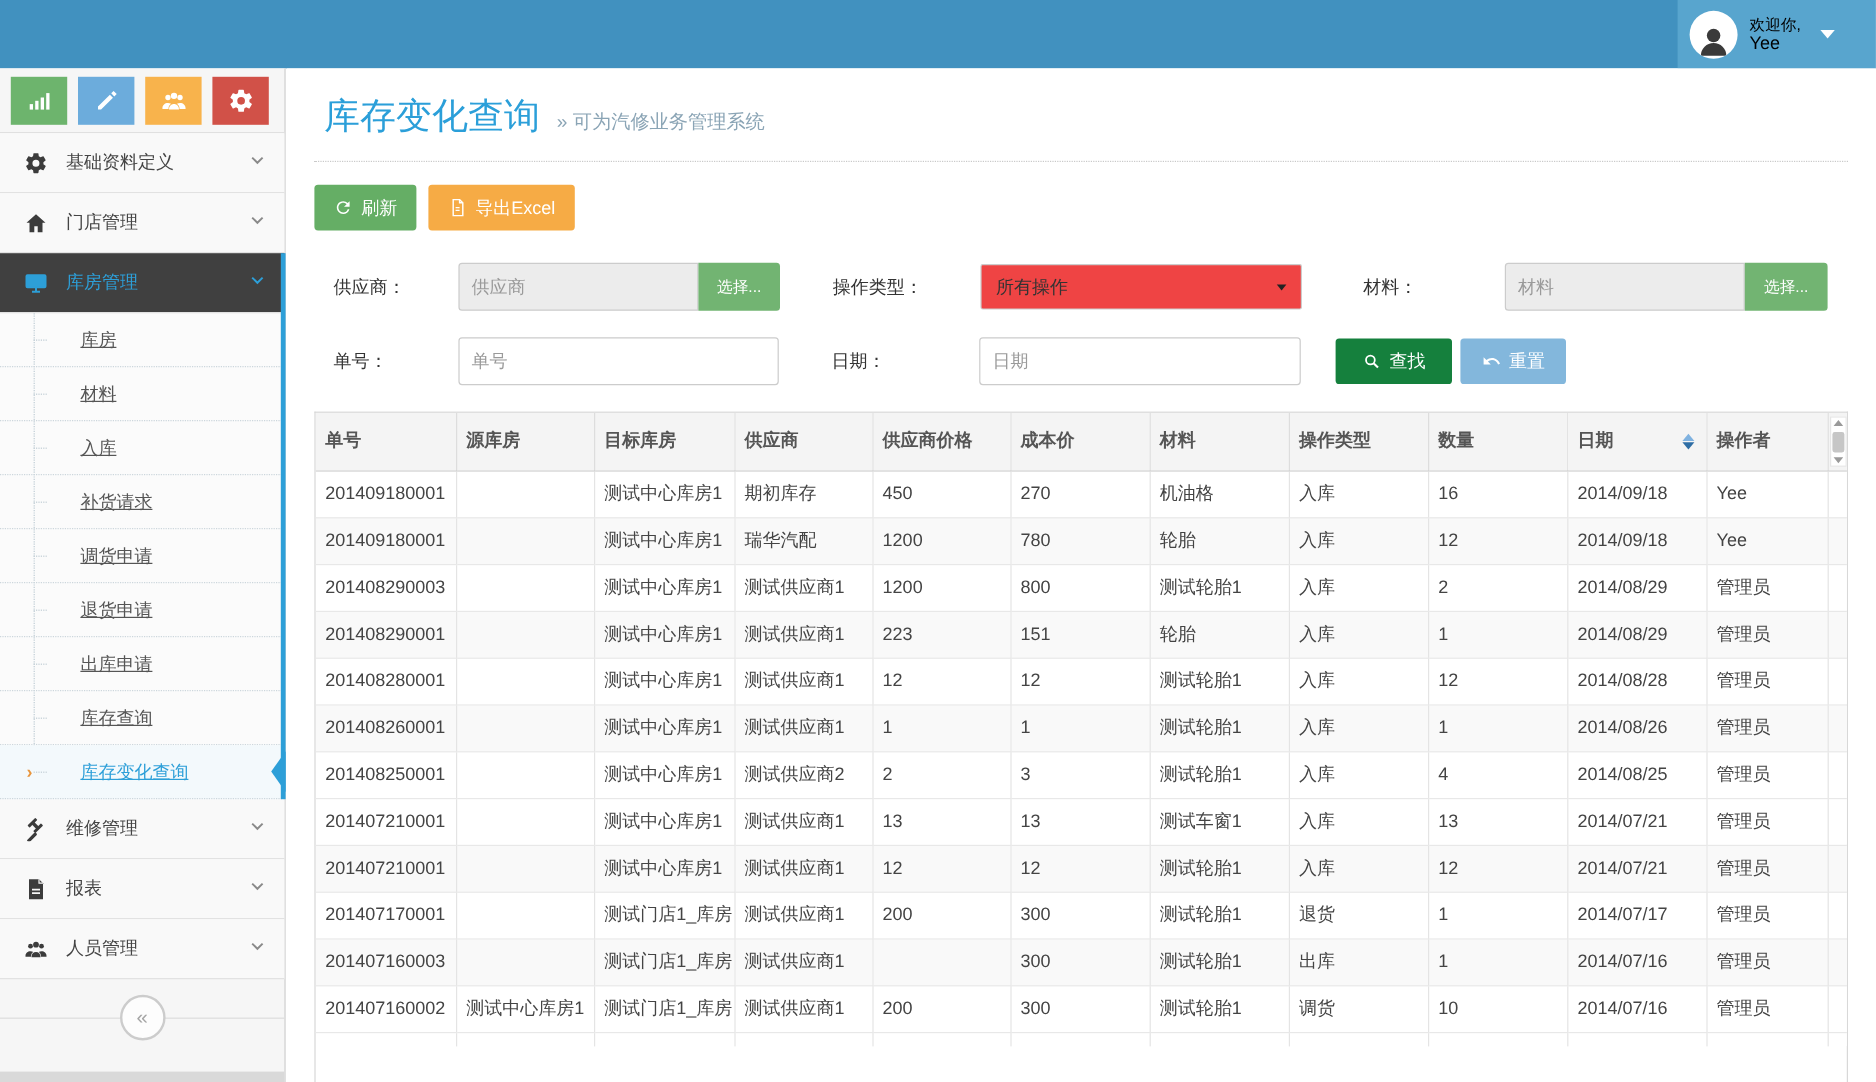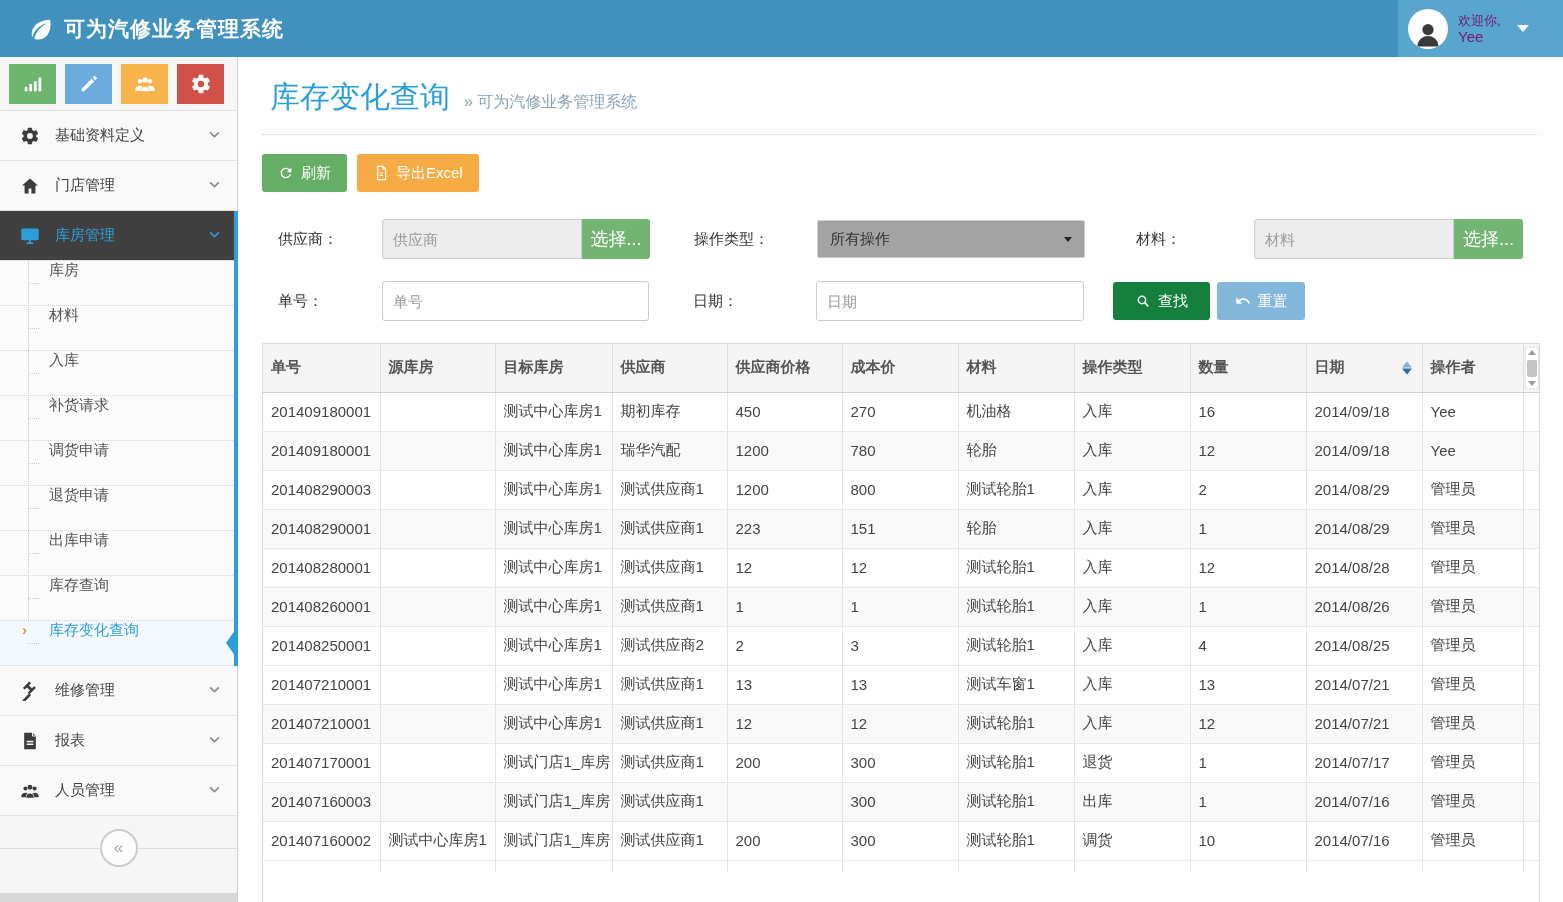--- a/index.html
+++ b/index.html
@@ -7,21 +7,21 @@
     font-family:"Liberation Sans","DejaVu Sans",sans-serif; }
 
   
   .topbar { position:absolute; top:0; left:0; width:1563px; height:57px; background:#4191bf; display:flex; align-items:center; }
   .brand { display:flex; align-items:center; gap:10px; padding-left:28px; color:#fff; }
   .brand svg { width:26px; height:26px; fill:#fff; }
   .brand-title { font-size:21px; font-weight:bold; letter-spacing:1px; }
   .userbox { position:absolute; right:0; top:0; height:57px; width:165px; background:#58a5ce; display:flex; align-items:center; gap:10px; padding-left:10px; cursor:pointer; }
   .avatar { width:40px; height:40px; border-radius:50%; background:#fff; display:flex; align-items:flex-end; justify-content:center; overflow:hidden; }
   .avatar svg { width:30px; height:30px; fill:#3a3a3a; }
-  .welcome { color:#701a75; font-size:13px; line-height:16px; }
+  .welcome { color:#000000; font-size:13px; line-height:16px; }
   .welcome .uname { font-size:15px; }
   .user-caret { width:0; height:0; border-left:6px solid transparent; border-right:6px solid transparent; border-top:7px solid #fff; margin-left:6px; }
 
   
   .sidebar { position:absolute; top:57px; left:0; bottom:0; width:238px; background:#f6f6f6; border-right:1px solid #cfcfcf; }
   .tiles { display:flex; gap:9px; padding:4px 0 0 9px; height:49px; align-items:center; }
   .tile { width:47px; height:40px; display:flex; align-items:center; justify-content:center; cursor:pointer; }
   .tile svg { width:22px; height:22px; fill:#fff; }
   .t1 { background:#6db46d; } .t2 { background:#6cacdc; } .t3 { background:#f8b34c; } .t4 { background:#d15148; }
   .menu { border-top:1px solid #e0e0e0; margin-top:4px; }
@@ -29,21 +29,21 @@
   .menu-item .mi-icon { width:20px; height:20px; margin-right:15px; color:#3c3c3c; flex:none; }
   .menu-item .mi-icon svg { width:20px; height:20px; fill:currentColor; }
   .menu-item .chev { margin-left:auto; color:#8a8a8a; }
   .menu-item .chev svg { width:13px; height:13px; fill:none; stroke:currentColor; stroke-width:3; }
   .section-active { position:relative; }
   .section-active::after { content:''; position:absolute; top:0; bottom:0; right:-1px; width:4px; background:#2d9fd8; }
   .section-active .menu-item { color:#2d9fd8; }
   .section-active .menu-item .mi-icon { color:#2d9fd8; }
   .submenu { position:relative; background:#fbfbfb; }
   .submenu::before { content:''; position:absolute; left:28px; top:0; bottom:6px; border-left:1px dotted #bfccd4; }
-  .subitem { position:relative; height:45px; display:flex; padding-left:49px; font-size:15px; color:#555; border-bottom:1px dotted #ccd6dc; cursor:pointer; }
+  .subitem { position:relative; height:45px; display:flex; align-items:center; padding-left:67px; font-size:15px; color:#555; border-bottom:1px dotted #ccd6dc; cursor:pointer;text-decoration:underline; }
   .subitem::before { content:''; position:absolute; left:28px; top:50%; width:11px; border-top:1px dotted #bfccd4; }
   .subitem.active { color:#2d9fd8; background:#f3f9fc; }
   .subitem.active::after { content:''; position:absolute; right:-1px; top:50%; transform:translateY(-50%); border-top:17px solid transparent; border-bottom:17px solid transparent; border-right:12px solid #2d9fd8; }
   .subarrow { position:absolute; left:22px; color:#e8953c; font-size:15px; font-weight:bold; }
   .collapse-row { position:relative; height:48px; margin-top:8px; }
   .collapse-row::before { content:''; position:absolute; left:0; right:0; top:50%; border-top:1px solid #ddd; }
   .collapse-btn { position:absolute; left:50%; top:50%; transform:translate(-50%,-50%); width:38px; height:38px; border-radius:50%; background:#fdfdfd; border:2px solid #ccc; color:#a5a5a5; font-size:17px; display:flex; align-items:center; justify-content:center; cursor:pointer; }
   .sidebar-strip { position:absolute; bottom:0; left:0; right:0; height:9px; background:#d9d9d9; }
 
   
@@ -61,22 +61,22 @@
   .frow { display:flex; align-items:center; }
   .frow1 { margin-top:27px; }
   .frow2 { margin-top:22px; }
   .f-label { width:120px; padding-left:16px; font-size:15px; color:#333; flex:none; }
   .f-label.mid { width:123px; padding-left:0; margin-left:44px; }
   .f-label.mid2 { width:118px; padding-left:0; margin-left:51px; }
   .igroup { display:flex; }
   .inp { height:40px; border:1px solid #ccc; border-radius:3px; font-size:15px; padding:0 10px; color:#333; font-family:inherit; }
   .inp::placeholder { color:#9a9a9a; }
   .inp.ro { background:#ececec; border-radius:3px 0 0 3px; }
-  .btn-pick { width:68px; height:40px; border:none; border-radius:0 3px 3px 0; background:#72b472; color:#fff; font-size:18px; cursor:pointer; font-family:inherit; }
-  .selectbox { width:268px; height:38px; border:1px solid #ccc; border-radius:2px; display:flex; align-items:center; padding:16px 12px; font-size:15px; color:#333; cursor:pointer; background:#a3a3a3;gap:16px; }
+  .btn-pick { width:68px; height:40px; border:none; border-radius:0 3px 3px 0; background:#72b472; color:#fff; font-size:13px; cursor:pointer; font-family:inherit; }
+  .selectbox { width:268px; height:38px; border:1px solid #ccc; border-radius:2px; display:flex; align-items:center; padding:16px 12px; font-size:15px; color:#333; cursor:pointer; background:#ef4444;gap:16px; }
   .sel-caret { margin-left:auto; width:0; height:0; border-left:4px solid transparent; border-right:4px solid transparent; border-top:5px solid #222; }
   .btn-search { margin-left:29px; width:97px; justify-content:center; background:#15803d; }
   .btn-reset { margin-left:7px; width:88px; justify-content:center; background:#83b7dc; }
 
   
   .grid-wrap { margin-top:22px; height:567px; overflow:hidden; border:1px solid #d8d8d8; border-bottom:none; }
   table.grid { width:100%; border-collapse:collapse; table-layout:fixed; }
   .grid th { height:48px; background:#f4f4f4; color:#555; font-size:15px; font-weight:bold; text-align:left; padding:0 8px; border-right:1px solid #ddd; border-bottom:1px solid #d0d0d0; white-space:nowrap; overflow:hidden; }
   .grid td { height:39px; font-size:15px; color:#444; padding:0 8px; border-right:1px solid #e4e4e4; border-bottom:1px solid #e8e8e8; white-space:nowrap; overflow:hidden; background:#fff; }
   .grid tr.alt td { background:#f9f9f9; }
@@ -89,26 +89,20 @@
   th.gutter { background:#f4f4f4; }
   .vscroll { position:absolute; top:3px; right:2px; width:14px; height:42px; background:#fff; border:1px solid #e6e6e6; display:flex; flex-direction:column; align-items:center; justify-content:space-between; padding:2px 0; }
   .va-up { width:0; height:0; border-left:4px solid transparent; border-right:4px solid transparent; border-bottom:5px solid #9a9a9a; }
   .va-down { width:0; height:0; border-left:4px solid transparent; border-right:4px solid transparent; border-top:5px solid #9a9a9a; }
   .vthumb { width:10px; height:17px; background:#c6c6c6; border-radius:2px; }
 </style>
 </head>
 <body>
 
 <div class="topbar">
-  <div class="brand">
-    <svg viewBox="0 0 24 24">
-        <path d="M20.5 3.5c-9 0-15.5 4.5-16.9 11.2-.3 1.6-.2 3.3.3 4.8 2-6.8 7.6-11.6 14.2-13-6.2 2.7-10.8 8-12.3 14.5 1.1.5 2.4.8 3.7.8 6.3 0 11.3-5.8 11.3-13.2 0-1.7-.1-3.4-.3-5.1z"></path>
-      </svg>
-    <span class="brand-title">可为汽修业务管理系统</span>
-  </div>
   <div class="userbox">
     <div class="avatar">
       <svg viewBox="0 0 24 24">
           <circle cx="12" cy="8.5" r="4.5"></circle>
           <path d="M3.5 22a8.5 8.5 0 0 1 17 0z"></path>
         </svg>
     </div>
     <div class="welcome">
       <div>欢迎你,</div>
       <div class="uname">Yee</div>

